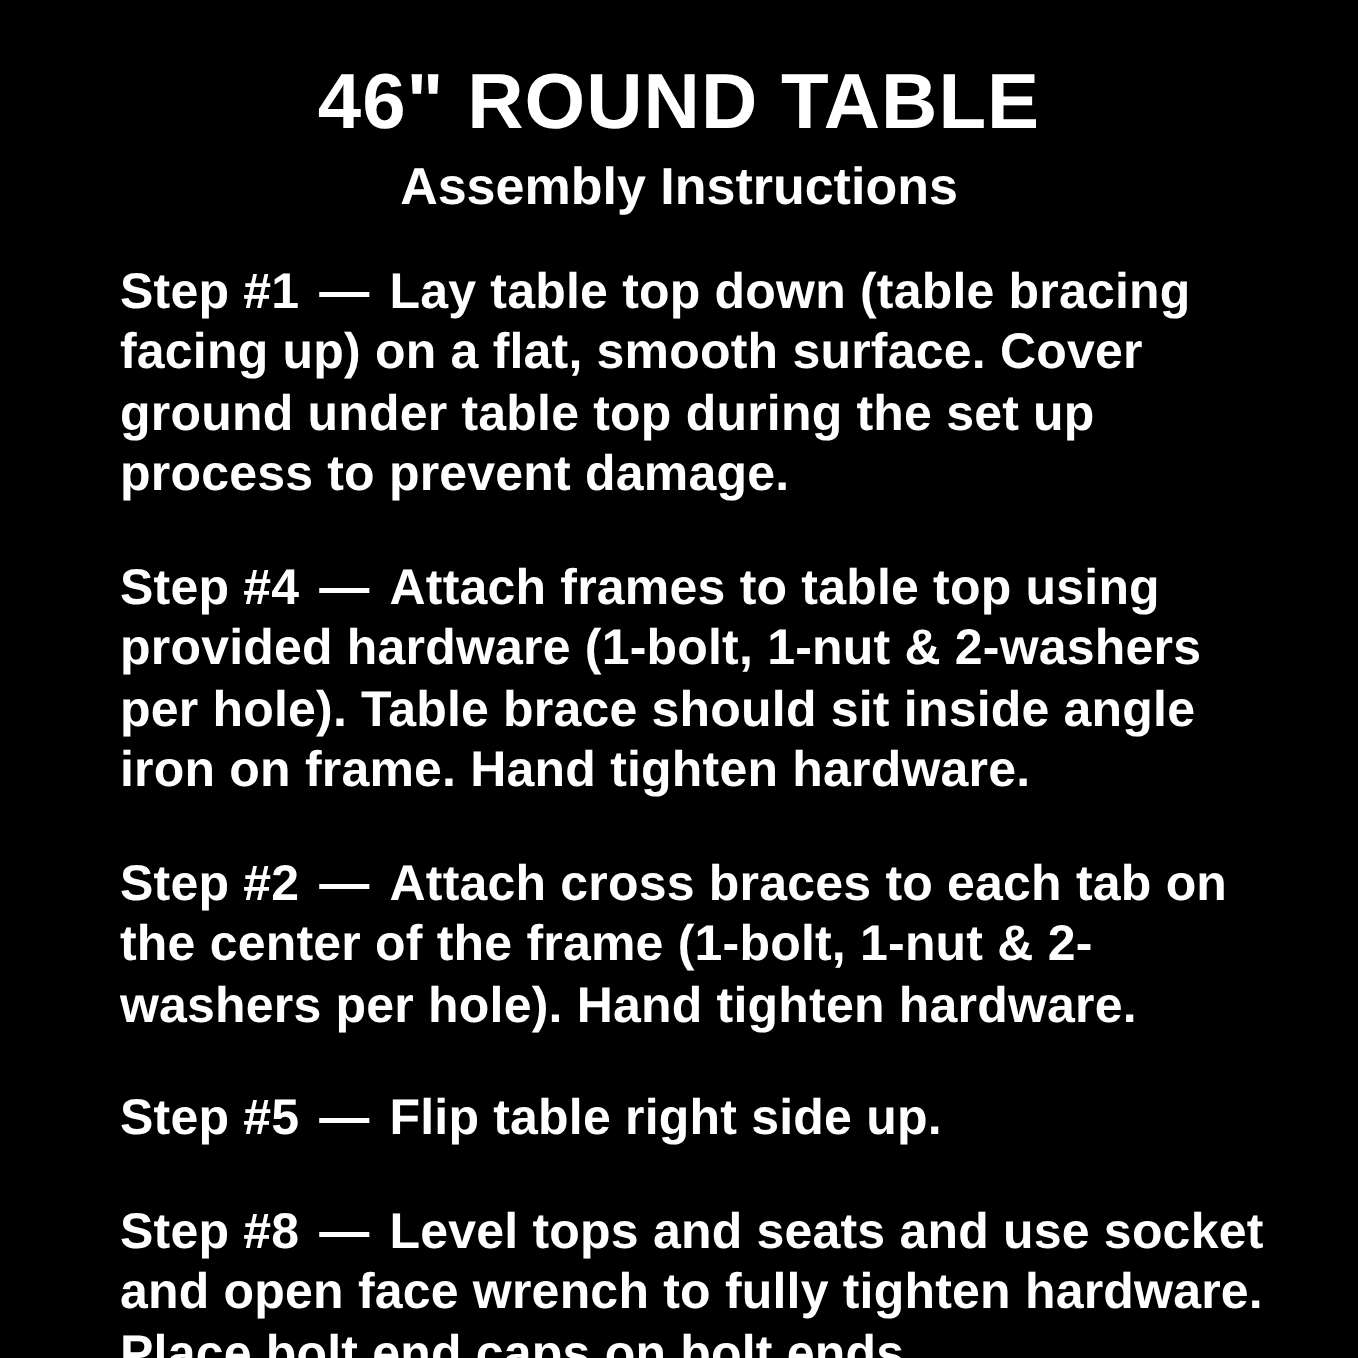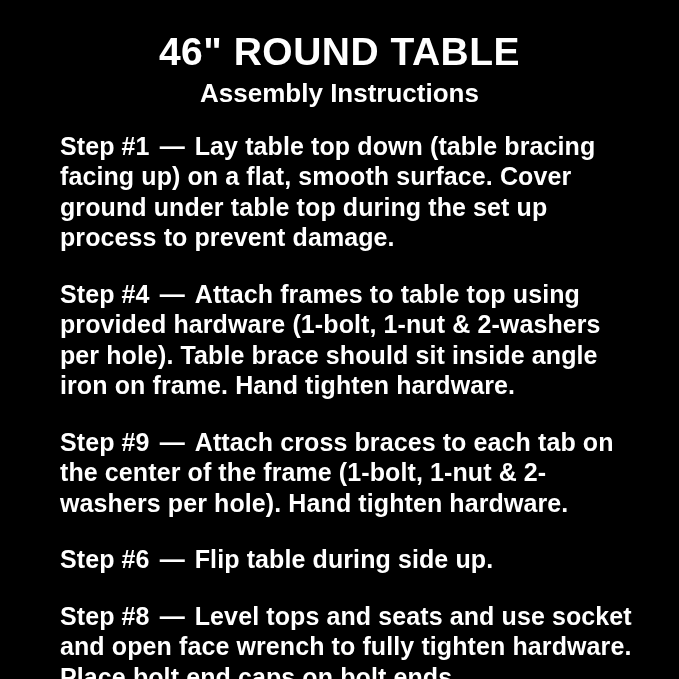--- a/index.html
+++ b/index.html
@@ -60,19 +60,19 @@
     <h1 class="title">46" ROUND TABLE</h1>
     <h2 class="subtitle">Assembly Instructions</h2>
   </div>
 
   <div class="steps">
     <p class="step"><span>Step #1</span><span class="sep">—</span><span>Lay table top down (table bracing facing up) on a flat, smooth surface. Cover ground under table top during the set up process to prevent damage.</span></p>
 
     <p class="step"><span>Step #4</span><span class="sep">—</span><span>Attach frames to table top using provided hardware (1-bolt, 1-nut &amp; 2-washers per hole). Table brace should sit inside angle iron on frame. Hand tighten hardware.</span></p>
 
 
-    <p class="step"><span>Step #9</span><span class="sep">—</span><span>Attach cross braces to each tab on the center of the frame (1-bolt, 1-nut &amp; 2-washers per hole). Hand tighten hardware.</span></p>
+    <p class="step"><span>Step #2</span><span class="sep">—</span><span>Attach cross braces to each tab on the center of the frame (1-bolt, 1-nut &amp; 2-washers per hole). Hand tighten hardware.</span></p>
 
-    <p class="step"><span>Step #6</span><span class="sep">—</span><span>Flip table during side up.</span></p>
+    <p class="step"><span>Step #5</span><span class="sep">—</span><span>Flip table right side up.</span></p>
 
     <p class="step"><span>Step #8</span><span class="sep">—</span><span>Level tops and seats and use socket and open face wrench to fully tighten hardware. Place bolt end caps on bolt ends.</span></p>
   </div>
 </div>
 
 </body></html>

